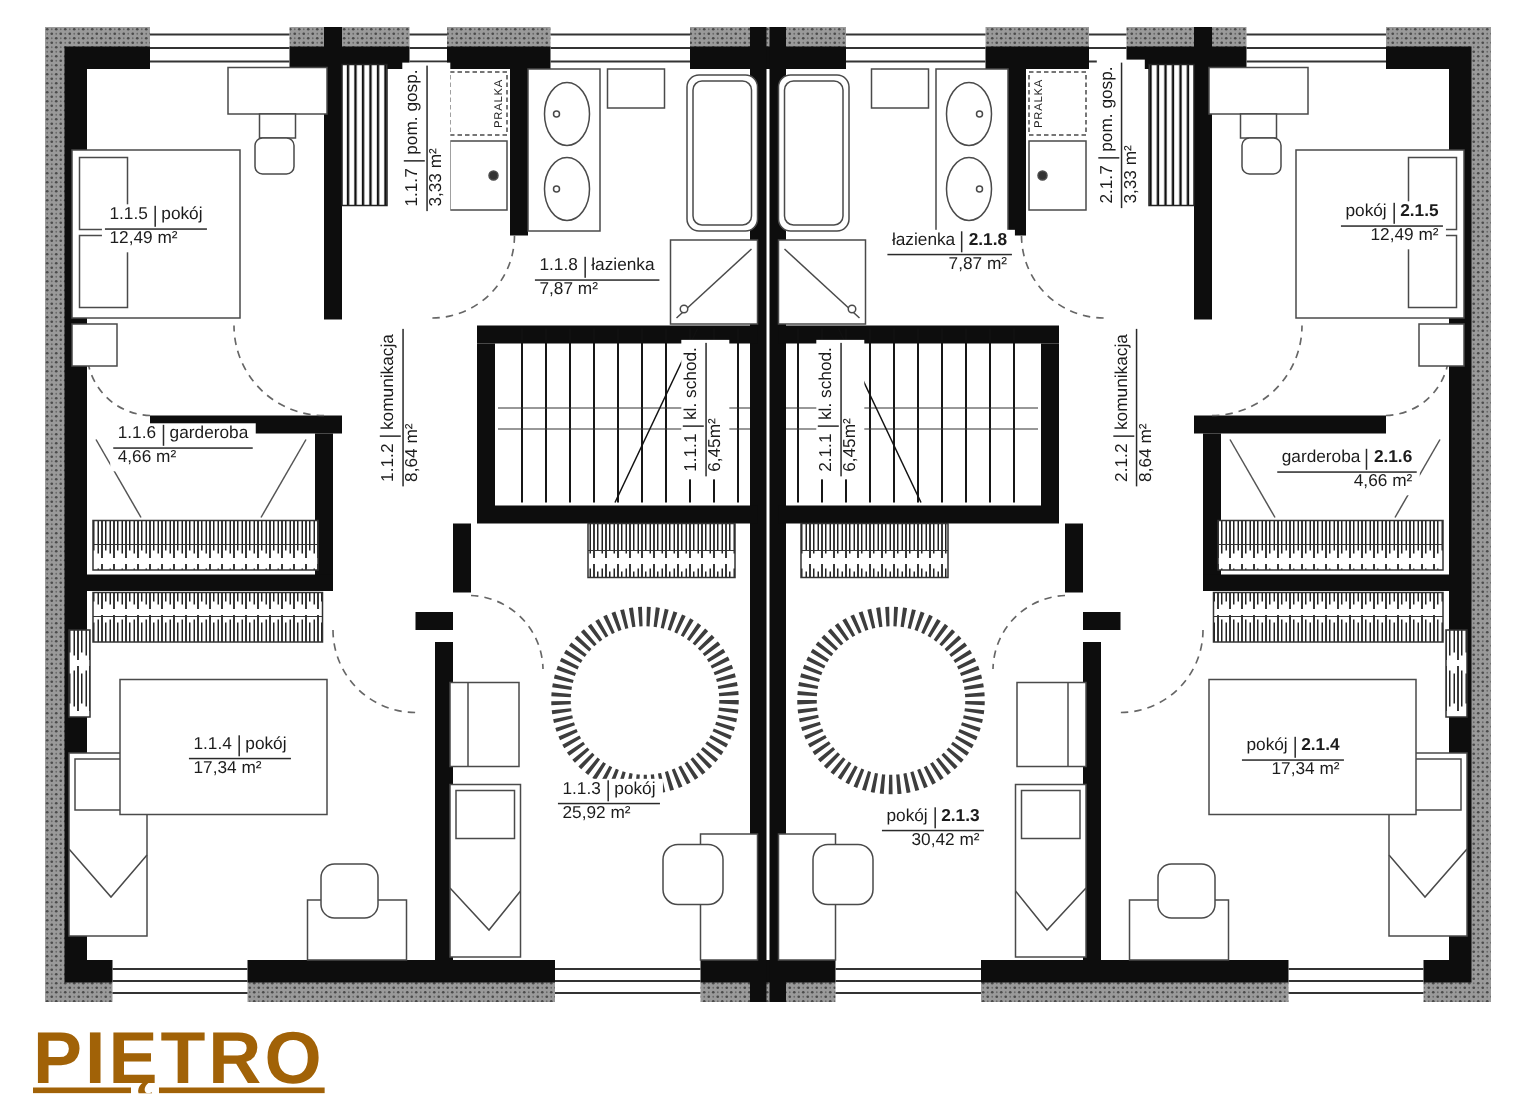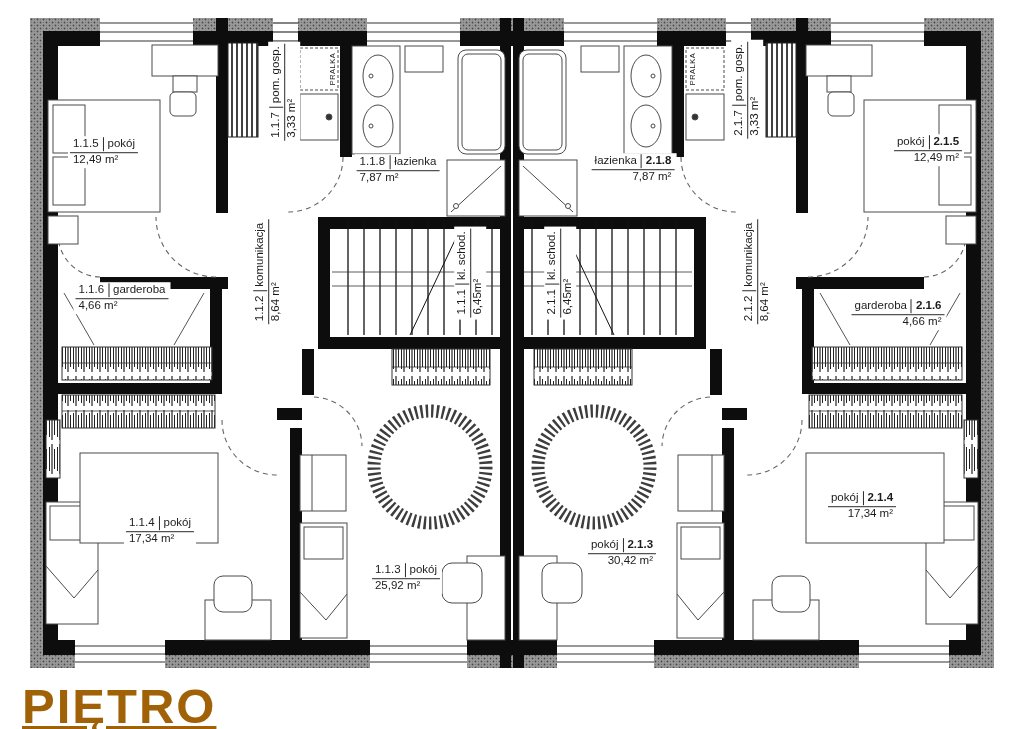--- a/index.html
+++ b/index.html
@@ -215,21 +215,21 @@
       </div>
     <div class="area">12,49 m²</div>
   </div>
   <div class="room-label v" style="left:284px; top:92px">
     <div class="top">
         <span class="lbl-id">1.1.7</span>
         <span class="lbl-name">pom. gosp.</span>
       </div>
     <div class="area">3,33 m²</div>
   </div>
-  <div class="room-label" style="left:398px; top:170px">
+  <div class="room-label" style="left:398px; top:186px">
     <div class="top">
         <span class="lbl-id">1.1.8</span>
         <span class="lbl-name">łazienka</span>
       </div>
     <div class="area">7,87 m²</div>
   </div>
   <div class="room-label v" style="left:268px; top:272px">
     <div class="top">
         <span class="lbl-id">1.1.2</span>
         <span class="lbl-name">komunikacja</span>
@@ -243,28 +243,28 @@
       </div>
     <div class="area">6,45m²</div>
   </div>
   <div class="room-label" style="left:122px; top:298px">
     <div class="top">
         <span class="lbl-id">1.1.6</span>
         <span class="lbl-name">garderoba</span>
       </div>
     <div class="area">4,66 m²</div>
   </div>
-  <div class="room-label" style="left:160px; top:531px">
+  <div class="room-label" style="left:160px; top:505px">
     <div class="top">
         <span class="lbl-id">1.1.4</span>
         <span class="lbl-name">pokój</span>
       </div>
     <div class="area">17,34 m²</div>
   </div>
-  <div class="room-label" style="left:406px; top:578px">
+  <div class="room-label" style="left:406px; top:535px">
     <div class="top">
         <span class="lbl-id">1.1.3</span>
         <span class="lbl-name">pokój</span>
       </div>
     <div class="area">25,92 m²</div>
   </div>
   <div class="room-label v" style="left:560px; top:273px">
     <div class="top">
         <span class="lbl-id">2.1.1</span>
         <span class="lbl-name">kl. schod.</span>

